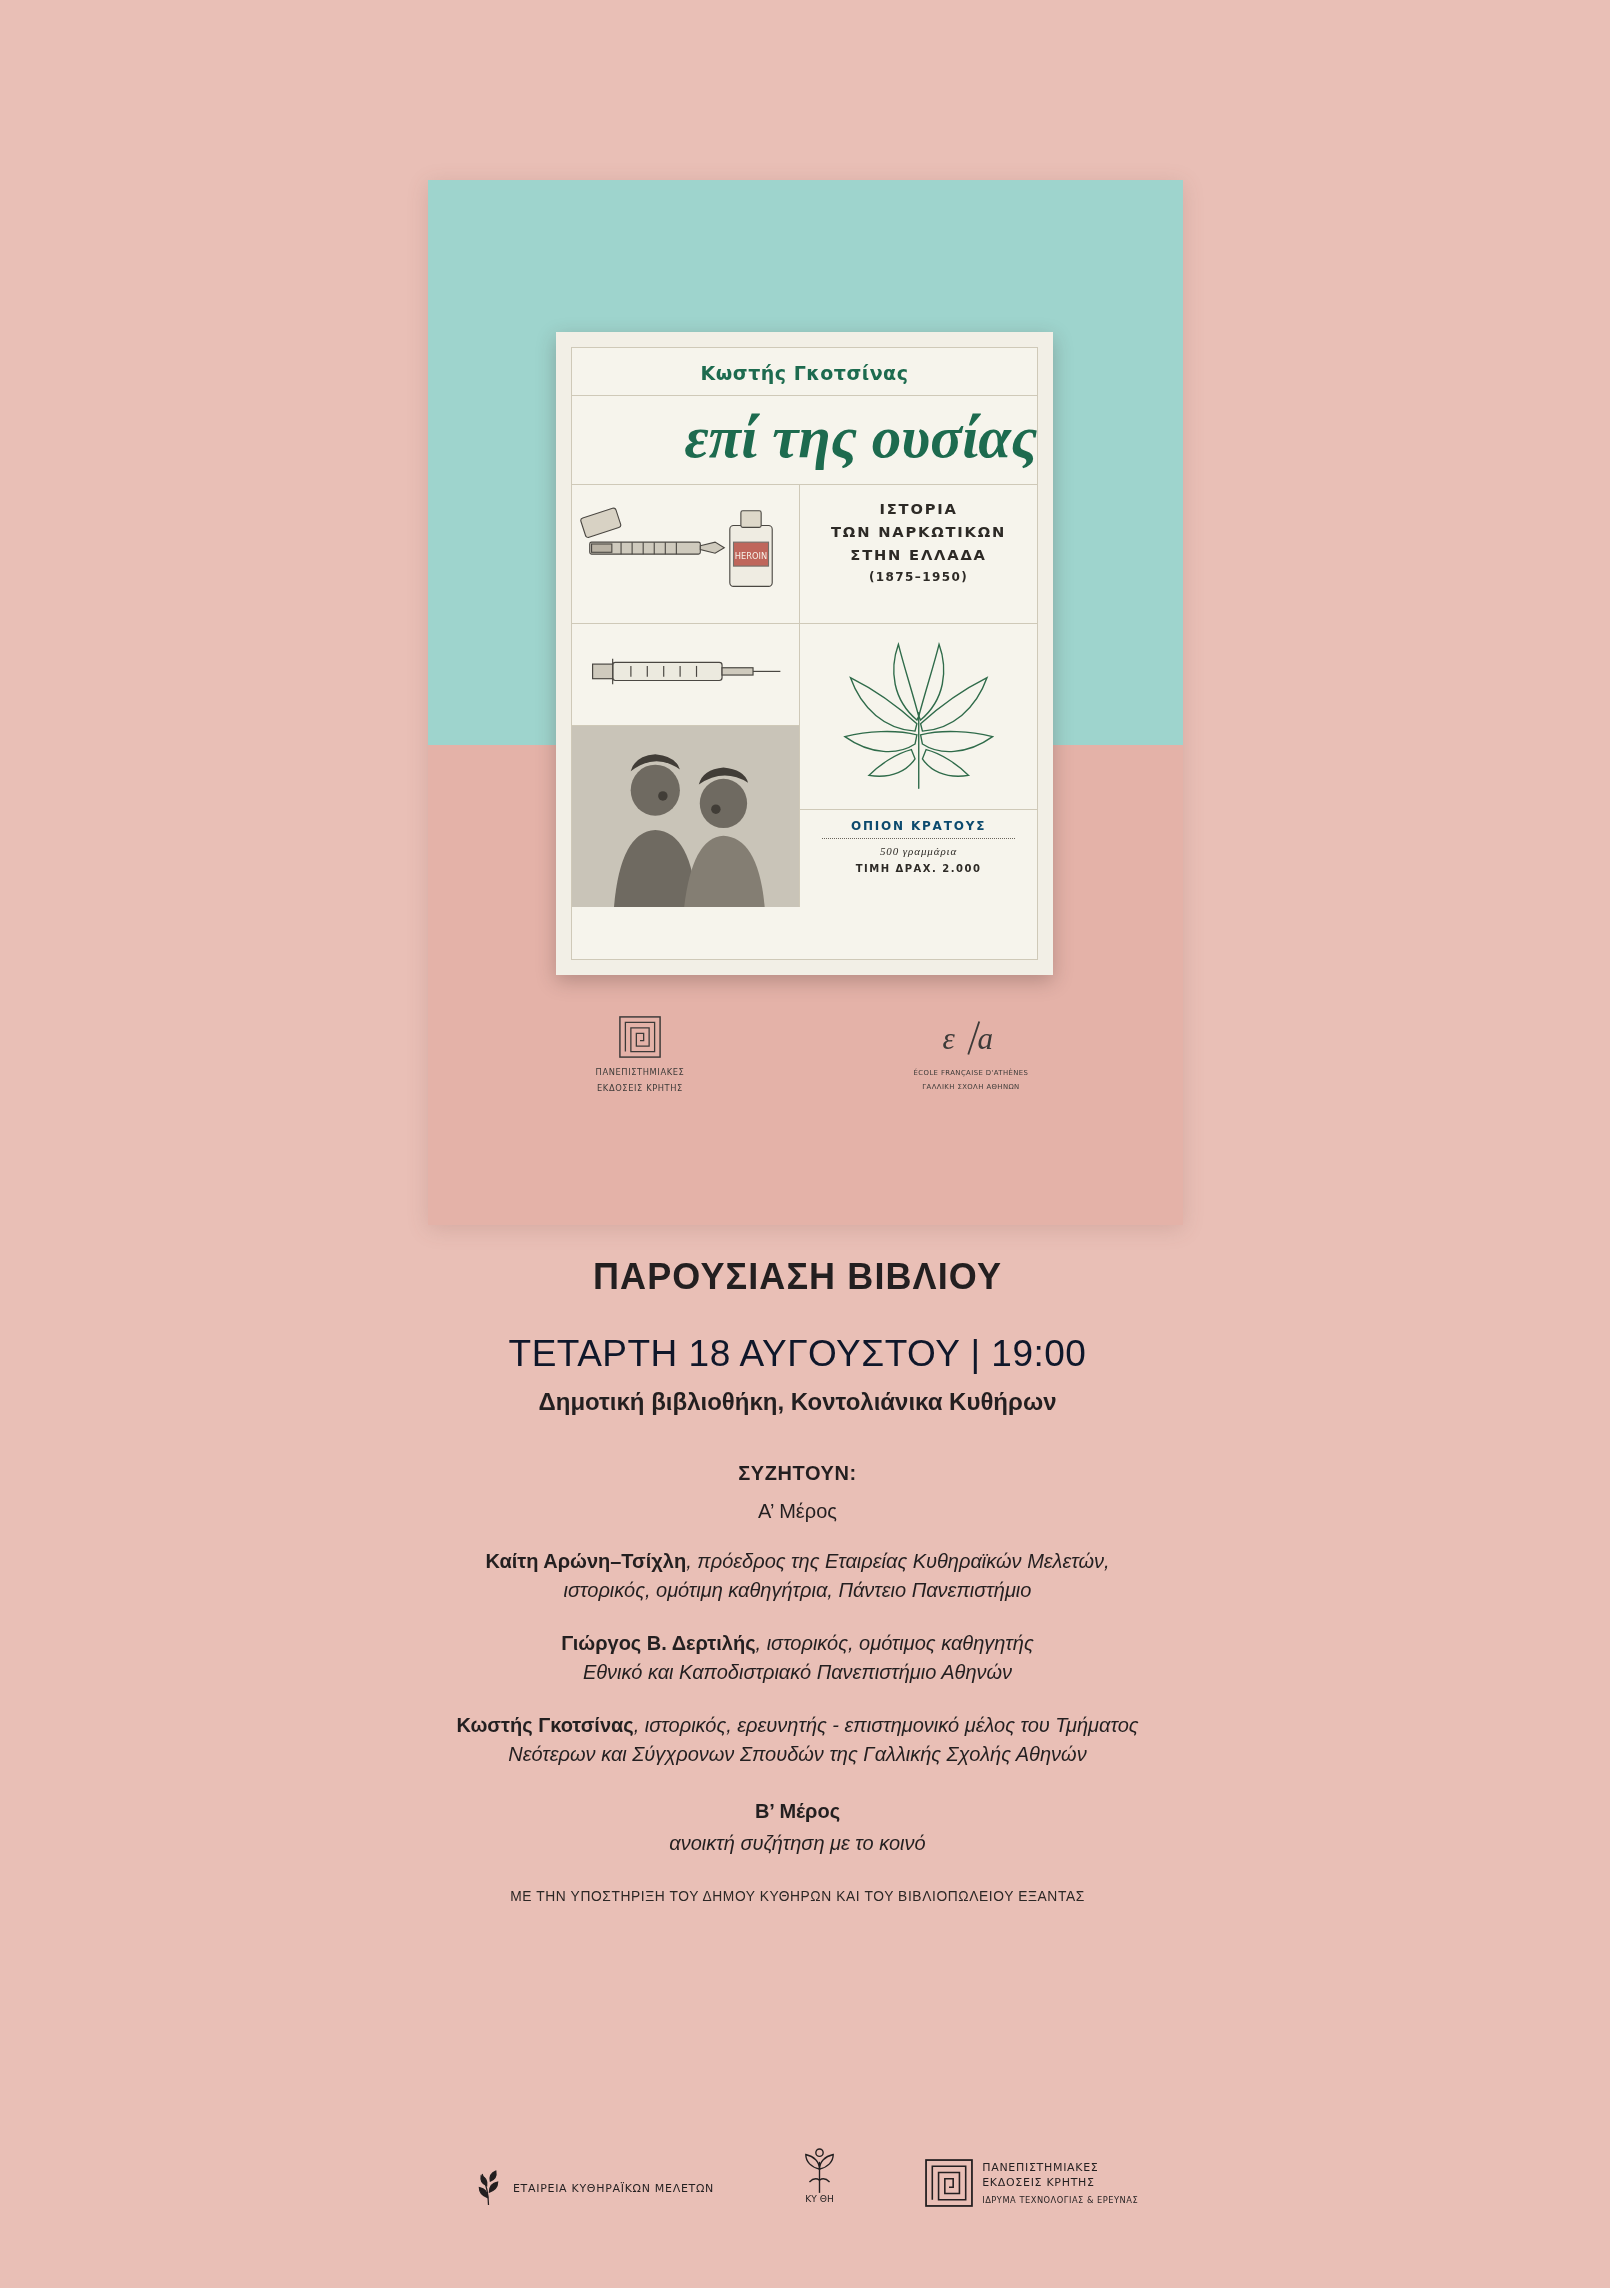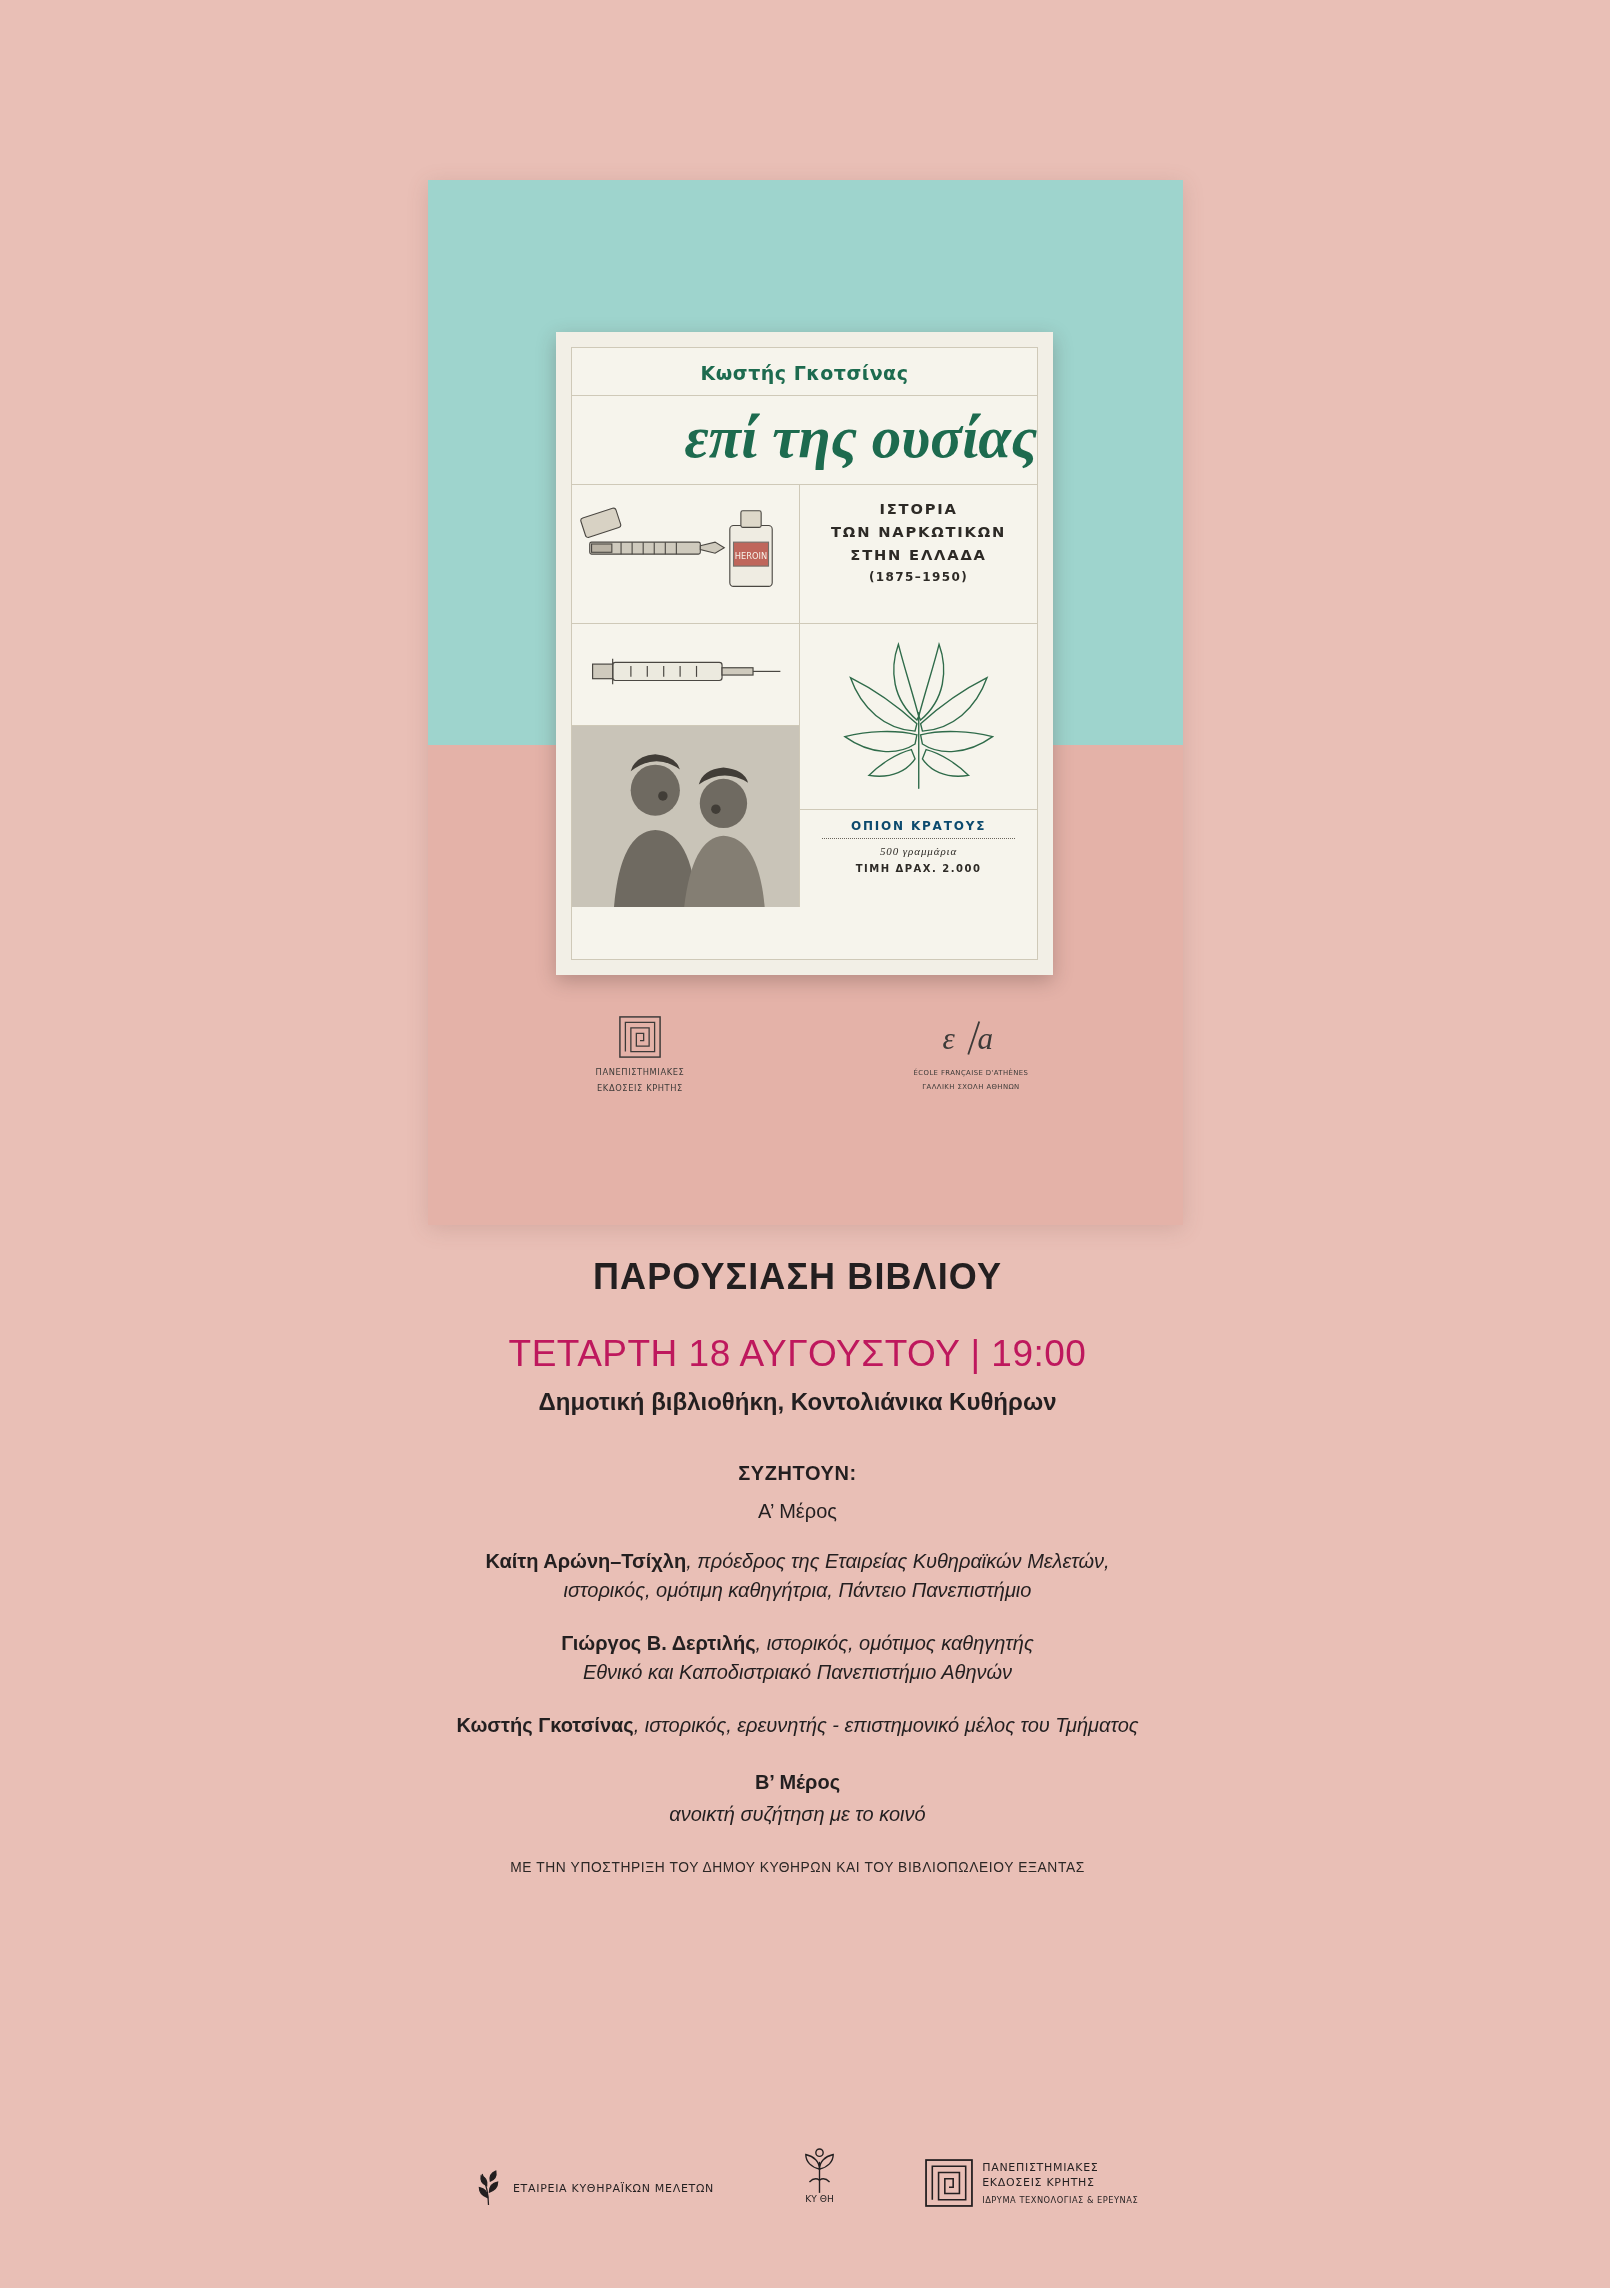--- a/index.html
+++ b/index.html
@@ -202,21 +202,21 @@
     font-family: "Liberation Sans", sans-serif;
     font-weight: bold;
     font-size: 36px;
     letter-spacing: 1.1px;
     color: #231f20;
   }
   .date-line {
     font-family: "Liberation Sans", sans-serif;
     font-size: 37px;
     letter-spacing: 0.5px;
-    color: #be185d;
+    color: #0f172a;
     margin-top: 35px;
   }
   .venue-line {
     font-family: "Liberation Sans", sans-serif;
     font-weight: bold;
     font-size: 24px;
     color: #231f20;
     margin-top: 13px;
   }
   .discuss-label {
@@ -439,20 +439,21 @@
       <span class="second-line">ιστορικός, ομότιμη καθηγήτρια, Πάντειο Πανεπιστήμιο</span>
     </div>
 
     <div class="speaker">
       <span class="name">Γιώργος Β. Δερτιλής</span><span class="role">, ιστορικός, ομότιμος καθηγητής</span>
       <span class="second-line">Εθνικό και Καποδιστριακό Πανεπιστήμιο Αθηνών</span>
     </div>
 
     <div class="speaker">
       <span class="name">Κωστής Γκοτσίνας</span><span class="role">, ιστορικός, ερευνητής - επιστημονικό μέλος του Τμήματος</span>
+      <span class="second-line">Νεότερων και Σύγχρονων Σπουδών της Γαλλικής Σχολής Αθηνών</span>
     </div>
 
     <div class="part-label" style="margin-top:31px; font-weight:bold;">Β’ Μέρος</div>
     <div class="closing">ανοικτή συζήτηση με το κοινό</div>
 
     <div class="support">ΜΕ ΤΗΝ ΥΠΟΣΤΗΡΙΞΗ ΤΟΥ ΔΗΜΟΥ ΚΥΘΗΡΩΝ ΚΑΙ ΤΟΥ ΒΙΒΛΙΟΠΩΛΕΙΟΥ ΕΞΑΝΤΑΣ</div>
   </div>
 
   <div class="footer-logos">
 

